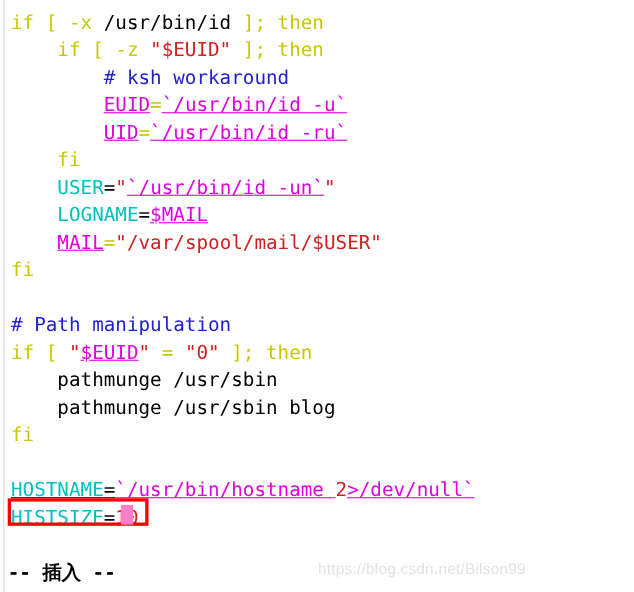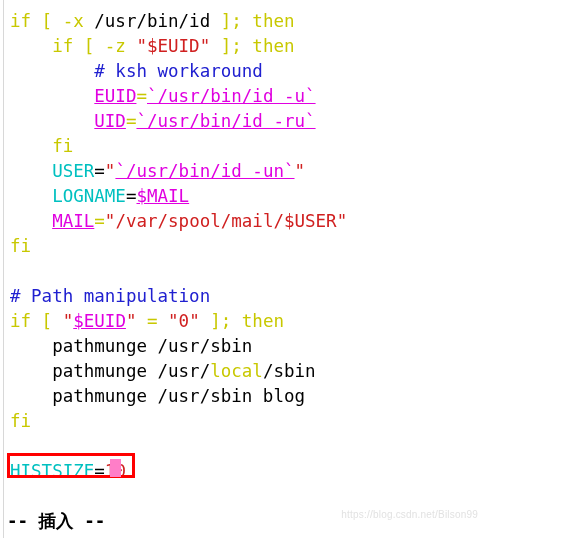--- a/index.html
+++ b/index.html
@@ -89,21 +89,21 @@
     font-weight: bold;
     color: #000000;
     white-space: pre;
     font-family: "DejaVu Sans Mono", "Liberation Mono", monospace;
   }
   #watermark {
     position: absolute;
     right: 6px;
     top: 509px;
     font-family: "Liberation Sans", sans-serif;
-    font-size: 10px;
+    font-size: 14px;
     color: #e2e2e2;
     white-space: pre;
     letter-spacing: 0.2px;
   }
 </style>
 </head>
 <body>
 
 <div id="editor">
 
@@ -117,24 +117,24 @@
       <div class="line"><span class="tk c-plain">        </span><span class="tk c-var">UID</span><span class="tk c-opy">=</span><span class="tk c-var">`/usr/bin/id -ru`</span></div>
       <div class="line"><span class="tk c-kw">    fi</span></div>
       <div class="line"><span class="tk c-plain">    </span><span class="tk c-ident">USER</span><span class="tk c-op">=</span><span class="tk c-str">"</span><span class="tk c-var">`/usr/bin/id -un`</span><span class="tk c-str">"</span></div>
       <div class="line"><span class="tk c-plain">    </span><span class="tk c-ident">LOGNAME</span><span class="tk c-op">=</span><span class="tk c-var">$MAIL</span></div>
       <div class="line"><span class="tk c-plain">    </span><span class="tk c-var">MAIL</span><span class="tk c-opy">=</span><span class="tk c-str">"/var/spool/mail/$USER"</span></div>
       <div class="line"><span class="tk c-kw">fi</span></div>
       <div class="line">&nbsp;</div>
       <div class="line"><span class="tk c-cmt"># Path manipulation</span></div>
       <div class="line"><span class="tk c-kw">if [ </span><span class="tk c-str">"</span><span class="tk c-var">$EUID</span><span class="tk c-str">"</span><span class="tk c-kw"> = </span><span class="tk c-str">"0"</span><span class="tk c-kw"> ]; then</span></div>
       <div class="line"><span class="tk c-plain">    pathmunge /usr/sbin</span></div>
-      <div class="line"><span class="tk c-plain">    pathmunge /usr/</span><span class="tk c-hl">local</span><span class="tk c-plain">/sbin</span></div>
       <div class="line"><span class="tk c-plain">    pathmunge /usr/sbin blog</span></div>
       <div class="line"><span class="tk c-kw">fi</span></div>
       <div class="line">&nbsp;</div>
+      <div class="line"><span class="tk c-ident u">HOSTNAME</span><span class="tk c-op u">=</span><span class="tk c-var">`/usr/bin/hostname </span><span class="tk c-str">2</span><span class="tk c-var">&gt;/dev/null`</span></div>
       <div class="line"><span class="tk c-ident">HISTSIZE</span><span class="tk c-op">=</span><span class="tk c-str">10</span></div>
     </div>
 
   <div id="annotation-box"></div>
   <div id="cursor"></div>
 
   <div id="status-line">-- 插入 --</div>
 
   <div id="watermark">https://blog.csdn.net/Bilson99</div>
 </div>

